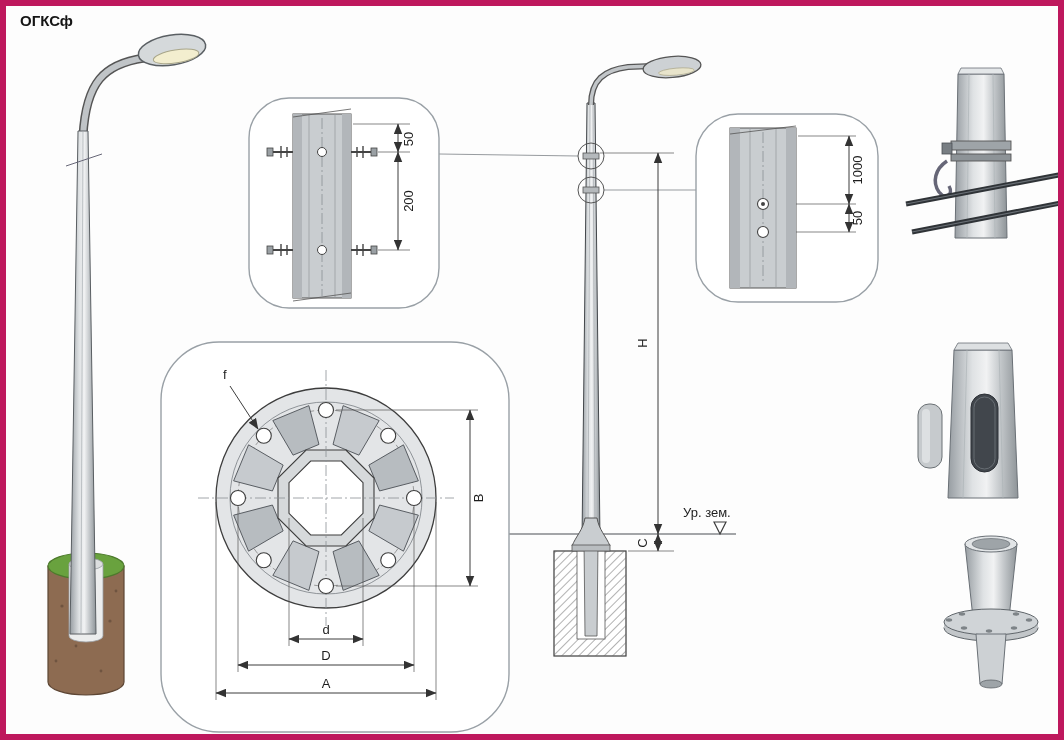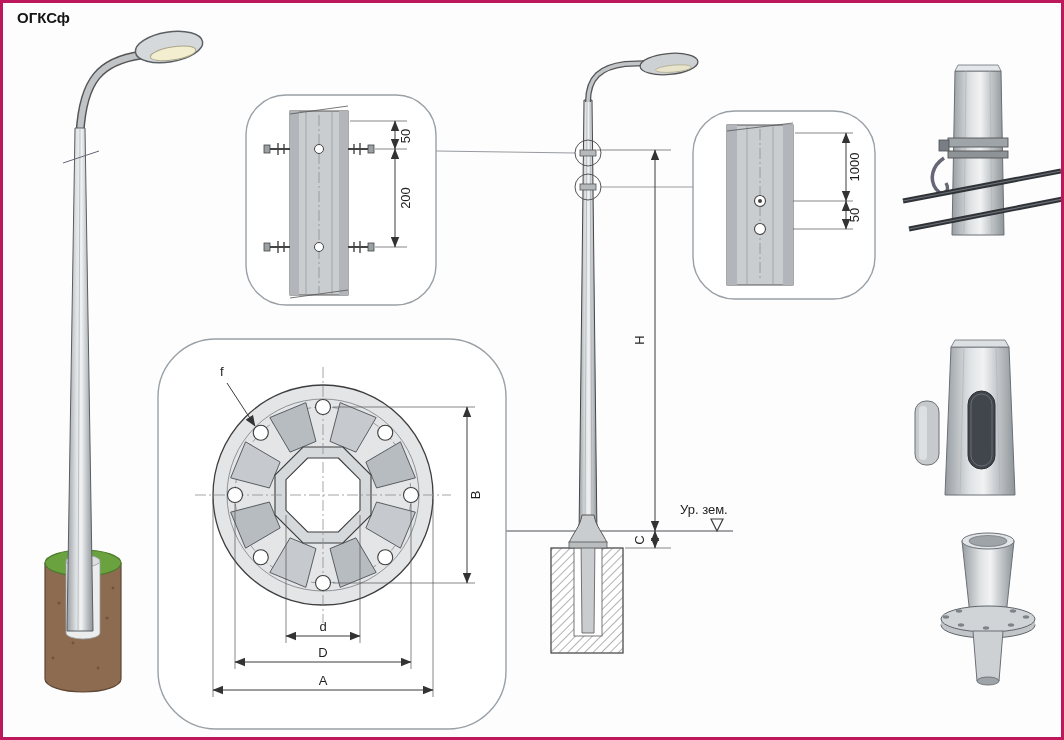--- a/index.html
+++ b/index.html
@@ -1,18 +1,18 @@
 <!DOCTYPE html>
 <html><head>
 <meta charset="utf-8">
 <style>
   html,body{margin:0;padding:0;background:#e9e9e9;}
   .canvas{
     position:relative;width:1064px;height:740px;background:#fdfdfd;
-    border:3px solid #be185d;box-sizing:border-box;overflow:hidden;
+    border:6px solid #be185d;box-sizing:border-box;overflow:hidden;
     font-family:"Liberation Sans",sans-serif;
   }
   svg{position:absolute;left:0;top:0;}
   .title-text{font:bold 15px "Liberation Sans",sans-serif;fill:#151515;}
   .dim{font:13px "Liberation Sans",sans-serif;fill:#1e1e1e;}
   .dimline{stroke:#3d3d3d;stroke-width:1;fill:none;}
   .extline{stroke:#555;stroke-width:0.7;fill:none;}
   .cline{stroke:#8a9096;stroke-width:0.8;fill:none;stroke-dasharray:11 3 2 3;}
   .callout{fill:#ffffff;stroke:#99a0a6;stroke-width:1.4;}
   .edge{stroke:#4a4f54;stroke-width:1.1;}

